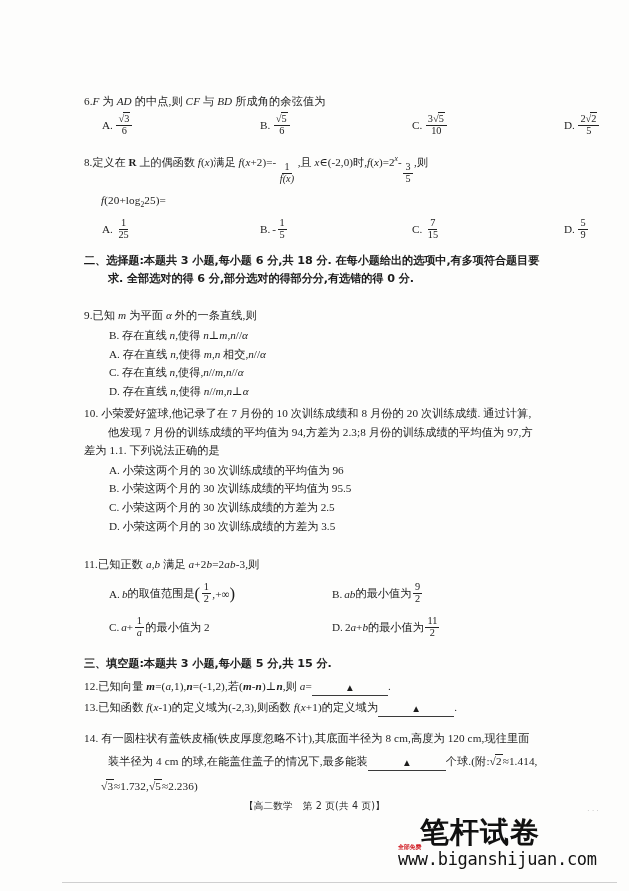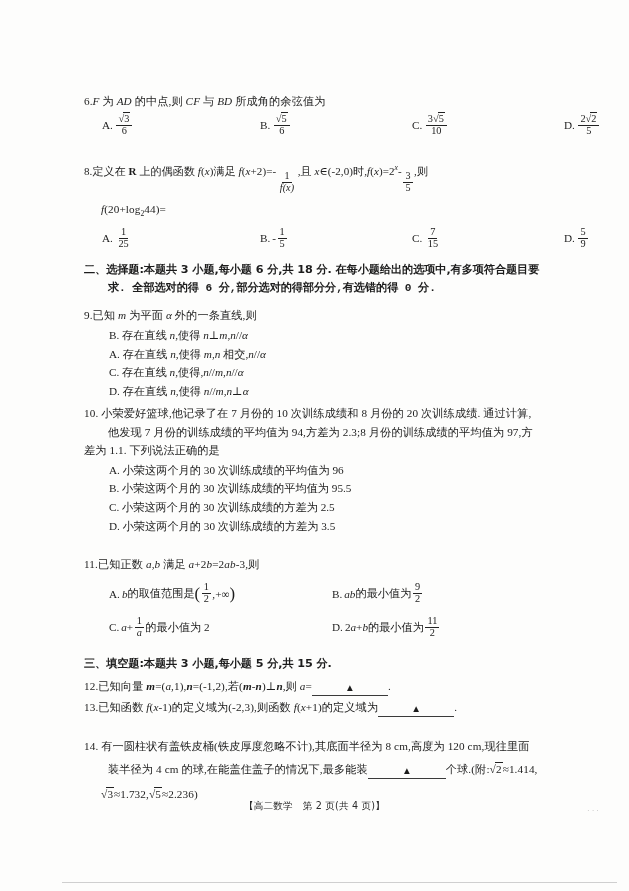--- a/index.html
+++ b/index.html
@@ -40,21 +40,21 @@
   .indent1 { padding-left: 17px; }
   .indent2 { padding-left: 24px; }
 
   .section-head {
     font-size: 11.2px;
     line-height: 1.62;
     font-weight: bold;
     font-family: "DejaVu Sans", "Liberation Sans", sans-serif;
     letter-spacing: -0.1px;
   }
-  .section-head-line2 { padding-left: 24px; font-family: Liberation Mono, monospace; }
+  .section-head-line2 { padding-left: 24px; }
 
   
   .opts4 {
     display: grid;
     grid-template-columns: 158px 152px 152px auto;
     align-items: flex-start;
     font-size: 11.2px;
     padding-left: 18px;
     margin: 3px 0 4px 0;
   }
@@ -221,32 +221,32 @@
       </div>
       <div class="opt">
         <span class="opt-lbl">D.</span>
         <span class="frac">
           <span class="top"><span>2</span><span class="sqrt"><span class="rad">√</span><span class="body">2</span></span></span>
           <span class="bot">5</span>
         </span>
       </div>
     </div>
 
-    <div class="q" style="margin-top:25px">
+    <div class="q" style="margin-top:16px">
       <span class="q-line" style="font-size:11px">
         <span class="num">8.</span><span>定义在 </span><span class="bf">R</span><span> 上的偶函数 </span><span class="it">f</span><span>(</span><span class="it">x</span><span>)满足 </span><span class="it">f</span><span>(</span><span class="it">x</span><span>+2)=-</span><span class="frac">
             <span class="top">1</span>
             <span class="bot it">f(x)</span>
           </span><span>,且 </span><span class="it">x</span><span>∈(-2,0)时,</span><span class="it">f</span><span>(</span><span class="it">x</span><span>)=2</span><span class="sup it">x</span><span>-</span><span class="frac">
             <span class="top">3</span>
             <span class="bot">5</span>
           </span><span>,则</span>
       </span>
       <span class="q-line indent1" style="display:block;margin-top:7px">
-        <span class="it">f</span><span>(20+log</span><span class="sub">2</span><span>44)=</span>
+        <span class="it">f</span><span>(20+log</span><span class="sub">2</span><span>25)=</span>
       </span>
     </div>
     <div class="opts4" style="margin-top:6px">
       <div class="opt">
         <span class="opt-lbl">A.</span>
         <span class="frac">
             <span class="top">1</span>
             <span class="bot">25</span>
           </span>
       </div>
@@ -272,21 +272,21 @@
             <span class="bot">9</span>
           </span>
       </div>
     </div>
 
     <div class="section-head" style="margin-top:11px">
       <span class="q-line">二、选择题:本题共 3 小题,每小题 6 分,共 18 分. 在每小题给出的选项中,有多项符合题目要</span>
       <span class="q-line section-head-line2">求. 全部选对的得 6 分,部分选对的得部分分,有选错的得 0 分.</span>
     </div>
 
-    <div class="q" style="margin-top:9px">
+    <div class="q" style="margin-top:18px">
       <span class="q-line">
         <span class="num">9.</span><span>已知 </span><span class="it">m</span><span> 为平面 </span><span class="it">α</span><span> 外的一条直线,则</span>
       </span>
     </div>
     <div class="opt-stack">
       <div style="padding-left:7px">
         <span>B.</span>
         <span>存在直线 </span><span class="it">n</span><span>,使得 </span><span class="it">n</span><span>⊥</span><span class="it">m</span><span>,</span><span class="it">n</span><span>//</span><span class="it">α</span>
       </div>
       <div style="padding-left:7px">
@@ -377,30 +377,35 @@
         <span class="num">12.</span><span>已知向量 </span><span class="it bf">m</span><span>=(</span><span class="it">a</span><span>,1),</span><span class="it bf">n</span><span>=(-1,2),若(</span><span class="it bf">m</span><span>-</span><span class="it bf">n</span><span>)⊥</span><span class="it bf">n</span><span>,则 </span><span class="it">a</span><span>=</span><span class="blank" style="width:76px"><span class="tri">▲</span></span><span>.</span>
       </span>
     </div>
 
     <div class="q" style="margin-top:0">
       <span class="q-line">
         <span class="num">13.</span><span>已知函数 </span><span class="it">f</span><span>(</span><span class="it">x</span><span>-1)的定义域为(-2,3),则函数 </span><span class="it">f</span><span>(</span><span class="it">x</span><span>+1)的定义域为</span><span class="blank" style="width:76px"><span class="tri">▲</span></span><span>.</span>
       </span>
     </div>
 
-    <div class="q" style="margin-top:20px">
+    <div class="q" style="margin-top:12px">
       <span class="q-line">14. 有一圆柱状有盖铁皮桶(铁皮厚度忽略不计),其底面半径为 8 cm,高度为 120 cm,现往里面</span>
       <span class="q-line indent2" style="display:block;margin-top:5px">
         <span>装半径为 4 cm 的球,在能盖住盖子的情况下,最多能装</span><span class="blank" style="width:78px"><span class="tri">▲</span></span><span>个球.(附:</span><span class="sqrt"><span class="rad">√</span><span class="body">2</span></span><span>≈1.414,</span>
       </span>
       <span class="q-line indent1" style="display:block;margin-top:6px">
         <span class="sqrt"><span class="rad">√</span><span class="body">3</span></span><span>≈1.732,</span><span class="sqrt"><span class="rad">√</span><span class="body">5</span></span><span>≈2.236)</span>
       </span>
     </div>
 
   </div>
 
   <div class="footer-center">【高二数学　第 2 页(共 4 页)】</div>
   <div class="corner-mark">···</div>
 
+  <div class="watermark">
+    <div class="wm-title">笔杆试卷</div>
+    <div class="wm-badge">全部免费</div>
+    <div class="wm-url">www.biganshijuan.com</div>
+  </div>
 
   <div class="footer-rule"></div>
 </div>
 
 </body></html>

